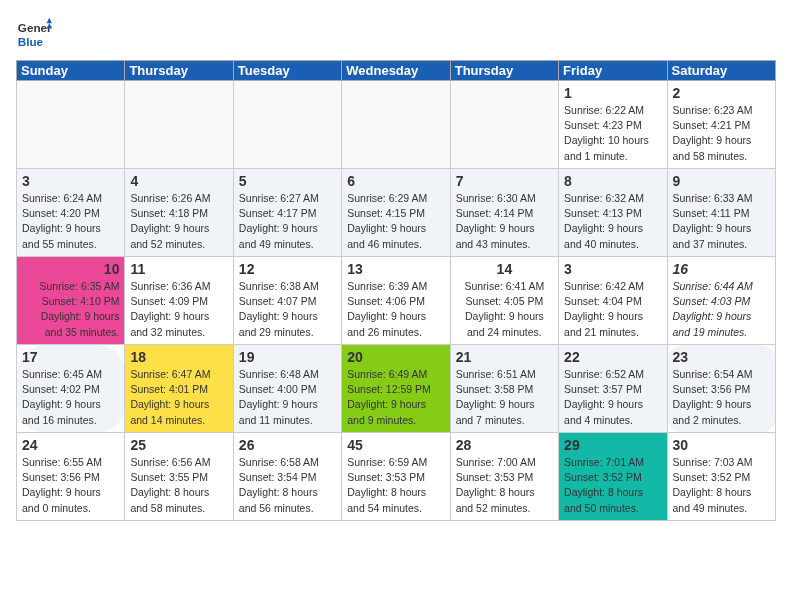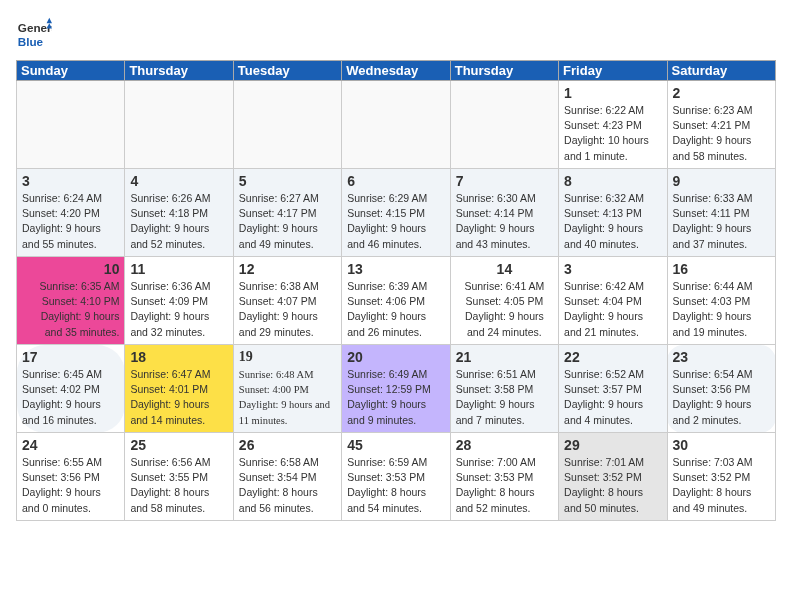--- a/index.html
+++ b/index.html
@@ -217,47 +217,47 @@
           <div class="day-info">Sunrise: 6:41 AM
 Sunset: 4:05 PM
 Daylight: 9 hours and 24 minutes.</div>
         </td>
         <td style="background: rgb(255, 255, 255);">
           <span class="day-number">3</span>
           <div class="day-info">Sunrise: 6:42 AM
 Sunset: 4:04 PM
 Daylight: 9 hours and 21 minutes.</div>
         </td>
-        <td style="background: rgb(255, 255, 255);">
+        <td style="background: rgb(255, 255, 255); font-style: italic;">
           <span class="day-number">16</span>
           <div class="day-info">Sunrise: 6:44 AM
 Sunset: 4:03 PM
 Daylight: 9 hours and 19 minutes.</div>
         </td>
       </tr>
       <tr>
         <td style="background: rgb(240, 244, 248); border-radius: 28px;">
           <span class="day-number">17</span>
           <div class="day-info">Sunrise: 6:45 AM
 Sunset: 4:02 PM
 Daylight: 9 hours and 16 minutes.</div>
         </td>
         <td style="background: #fde047;">
           <span class="day-number">18</span>
           <div class="day-info">Sunrise: 6:47 AM
 Sunset: 4:01 PM
 Daylight: 9 hours and 14 minutes.</div>
         </td>
-        <td style="background: rgb(240, 244, 248); font-family: Liberation Serif, serif;">
+        <td style="background: rgb(240, 244, 248);">
           <span class="day-number">19</span>
           <div class="day-info">Sunrise: 6:48 AM
 Sunset: 4:00 PM
 Daylight: 9 hours and 11 minutes.</div>
         </td>
-        <td style="background: #c4b5fd; margin-left: 40px;">
+        <td style="background: #84cc16; margin-left: 40px;">
           <span class="day-number">20</span>
           <div class="day-info">Sunrise: 6:49 AM
 Sunset: 12:59 PM
 Daylight: 9 hours and 9 minutes.</div>
         </td>
         <td style="background: rgb(240, 244, 248);">
           <span class="day-number">21</span>
           <div class="day-info">Sunrise: 6:51 AM
 Sunset: 3:58 PM
 Daylight: 9 hours and 7 minutes.</div>
@@ -299,21 +299,21 @@
           <div class="day-info">Sunrise: 6:59 AM
 Sunset: 3:53 PM
 Daylight: 8 hours and 54 minutes.</div>
         </td>
         <td style="background: rgb(255, 255, 255);">
           <span class="day-number">28</span>
           <div class="day-info">Sunrise: 7:00 AM
 Sunset: 3:53 PM
 Daylight: 8 hours and 52 minutes.</div>
         </td>
-        <td style="background: #e5e5e5; margin-top: 40px;">
+        <td style="background: #14b8a6; margin-top: 40px;">
           <span class="day-number">29</span>
           <div class="day-info">Sunrise: 7:01 AM
 Sunset: 3:52 PM
 Daylight: 8 hours and 50 minutes.</div>
         </td>
         <td style="background: rgb(255, 255, 255);">
           <span class="day-number">30</span>
           <div class="day-info">Sunrise: 7:03 AM
 Sunset: 3:52 PM
 Daylight: 8 hours and 49 minutes.</div>

